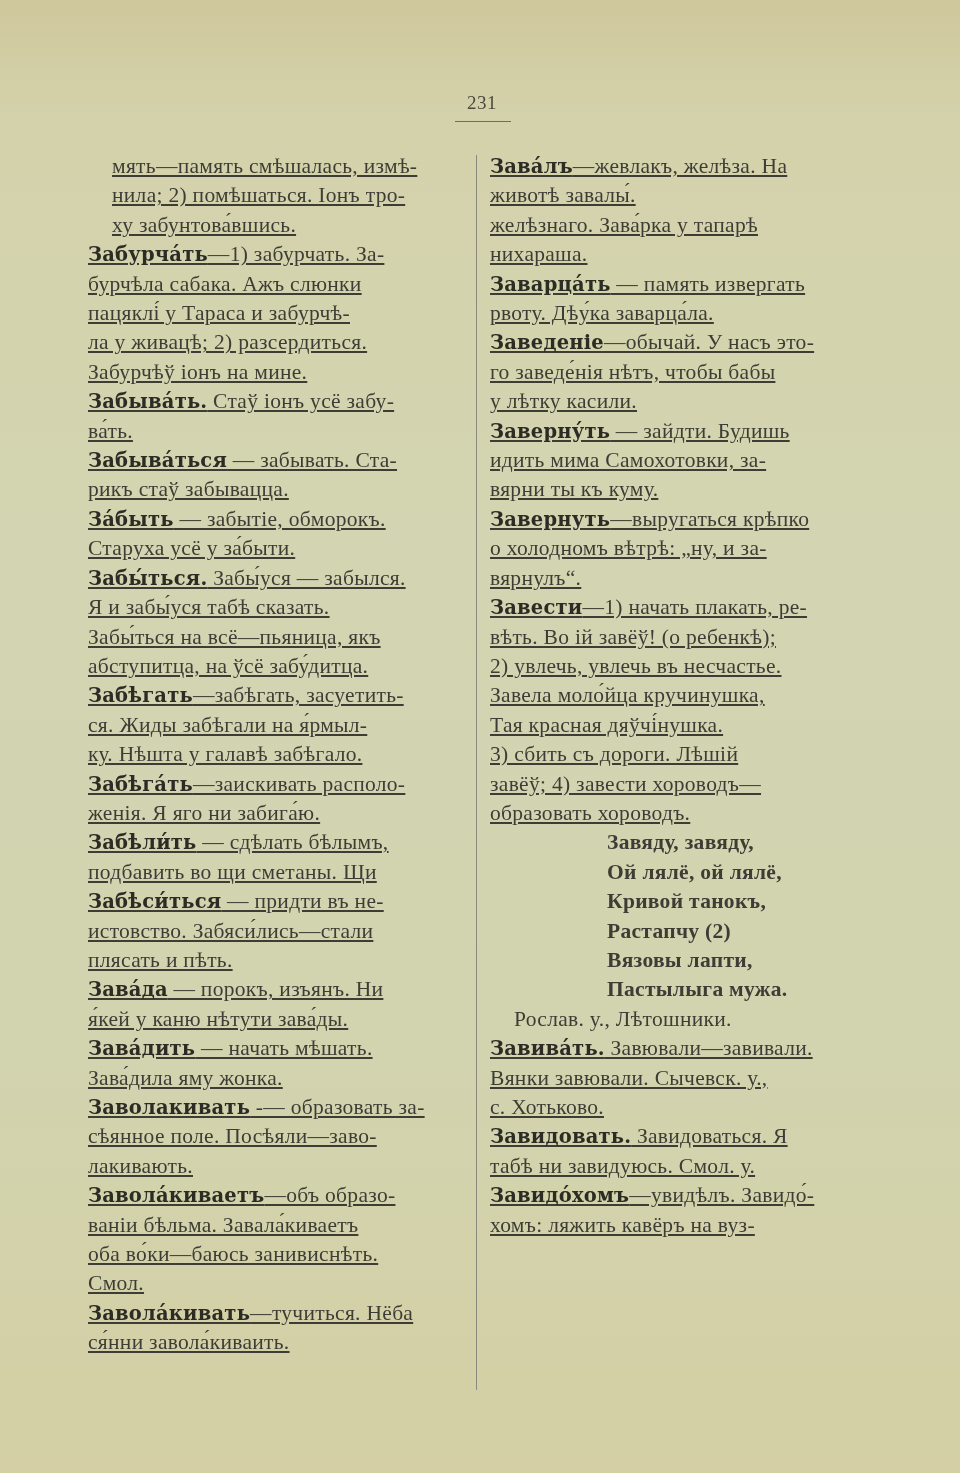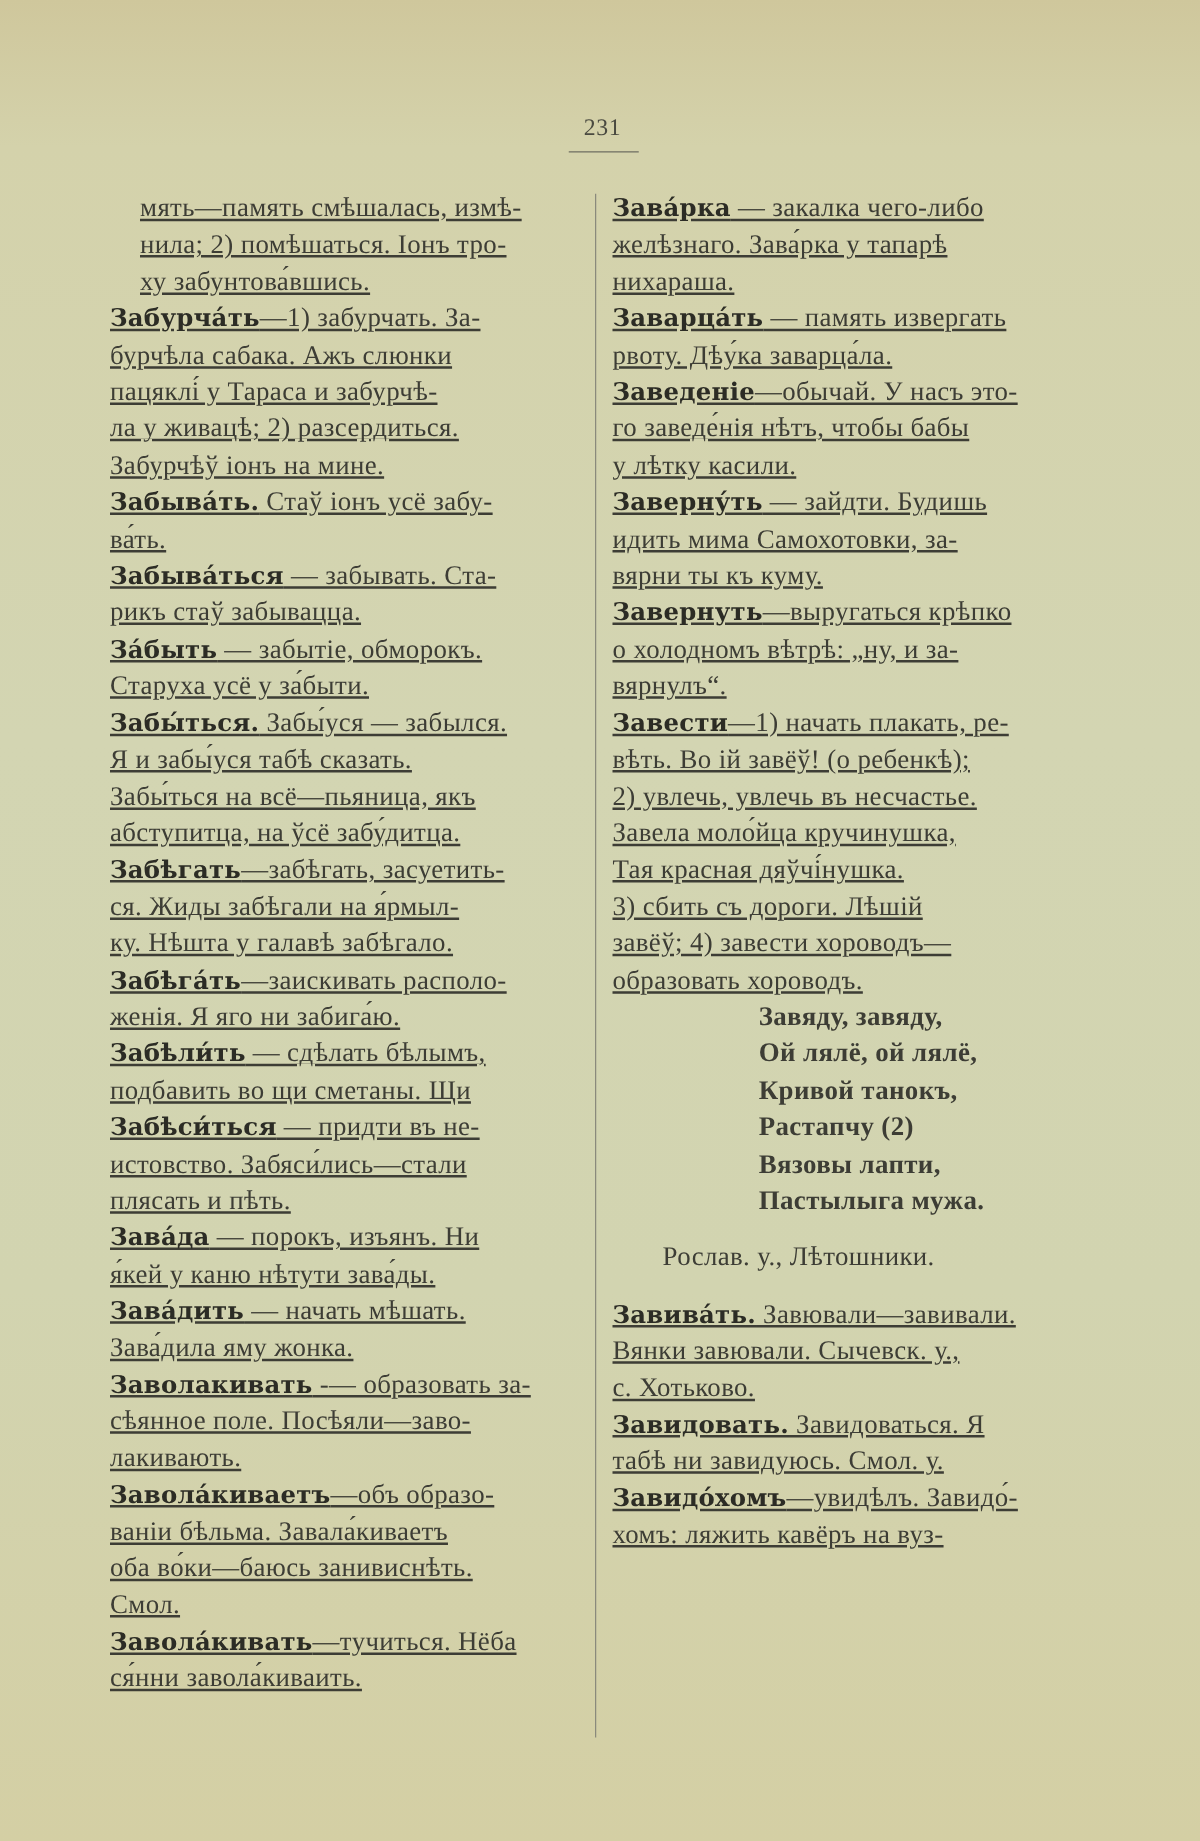--- a/index.html
+++ b/index.html
@@ -78,21 +78,21 @@
       margin: 0;
       color: #3d3d35;
       letter-spacing: 0.3px;
       font-weight: bold;
     }
     .source-note {
       font-family: "Liberation Serif", serif;
       font-size: 21.5px;
       line-height: 29.4px;
       padding-left: 24px;
-      margin: 16px;
+      margin: 0;
       color: #3d3d35;
       letter-spacing: 0.3px;
     }
   </style>
 </head>
 <body>
 
 <div class="page-number">231</div>
 <div class="page-number-rule"></div>
 
@@ -166,21 +166,24 @@
       <span class="line"><span>оба во́ки—баюсь занивиснѣть.</span></span>
       <span class="line"><span>Смол.</span></span>
     </p>
     <p class="entry">
       <span class="line"><span class="headword">Завола́кивать</span><span>—тучиться. Нёба</span></span>
       <span class="line"><span>ся́нни завола́киваить.</span></span>
     </p>
   </div>
 <div class="column col-right" id="right-col">
     <p class="entry">
-      <span class="line"><span class="headword">Зава́рка</span><span> — закалка чего-либо</span></span>
+      <span class="line"><span class="headword">Зава́лъ</span><span>—жевлакъ, желѣза. На</span></span>
+      <span class="line"><span>животѣ завалы́.</span></span>
+    </p>
+    <p class="entry">
       <span class="line"><span>желѣзнаго. Зава́рка у тапарѣ</span></span>
       <span class="line"><span>нихараша.</span></span>
     </p>
     <p class="entry">
       <span class="line"><span class="headword">Заварца́ть</span><span> — память извергать</span></span>
       <span class="line"><span>рвоту. Дѣу́ка заварца́ла.</span></span>
     </p>
     <p class="entry">
       <span class="line"><span class="headword">Заведеніе</span><span>—обычай. У насъ это-</span></span>
       <span class="line"><span>го заведе́нія нѣтъ, чтобы бабы</span></span>

